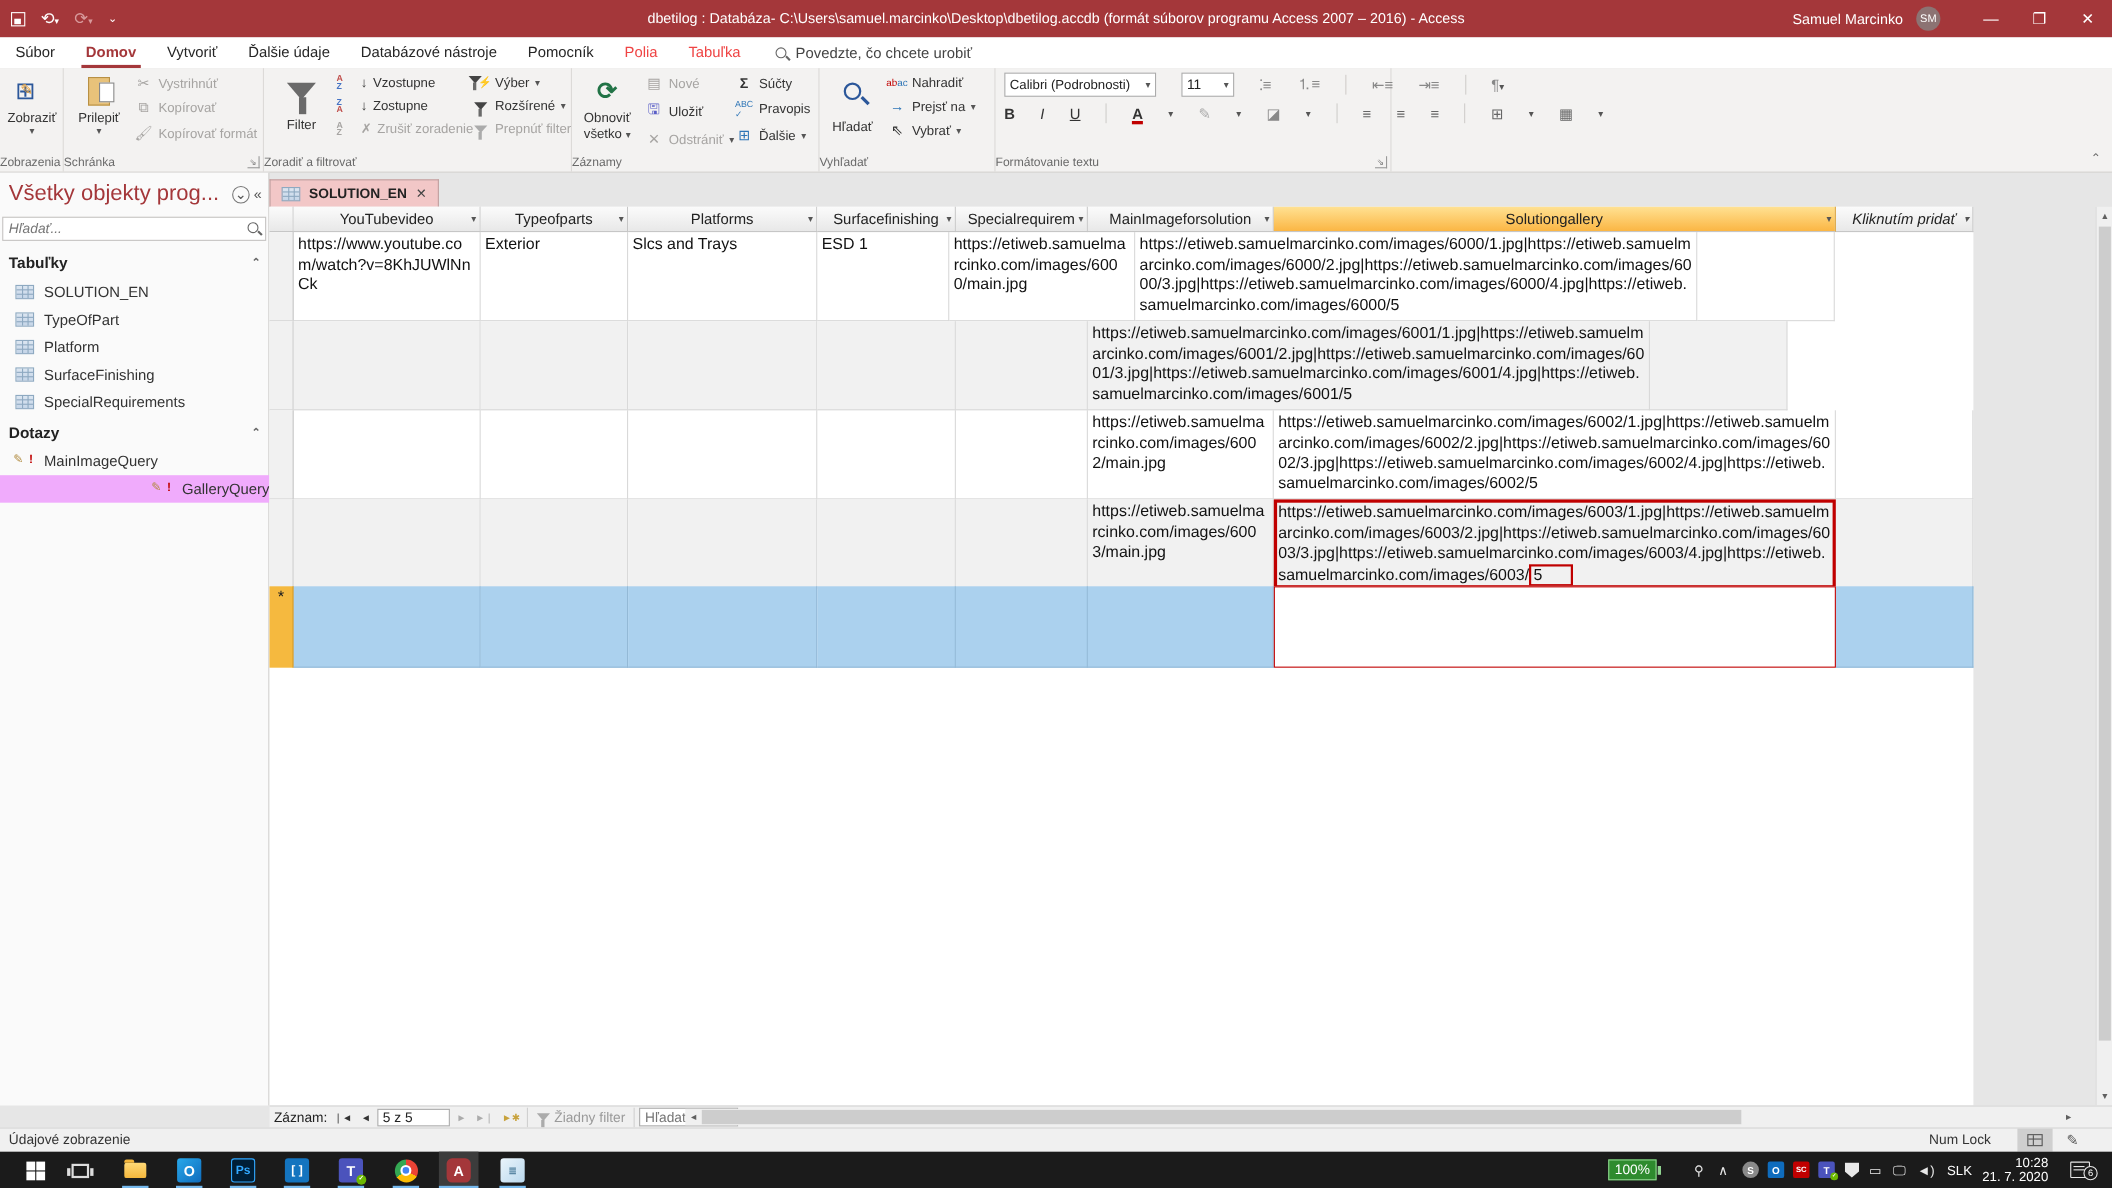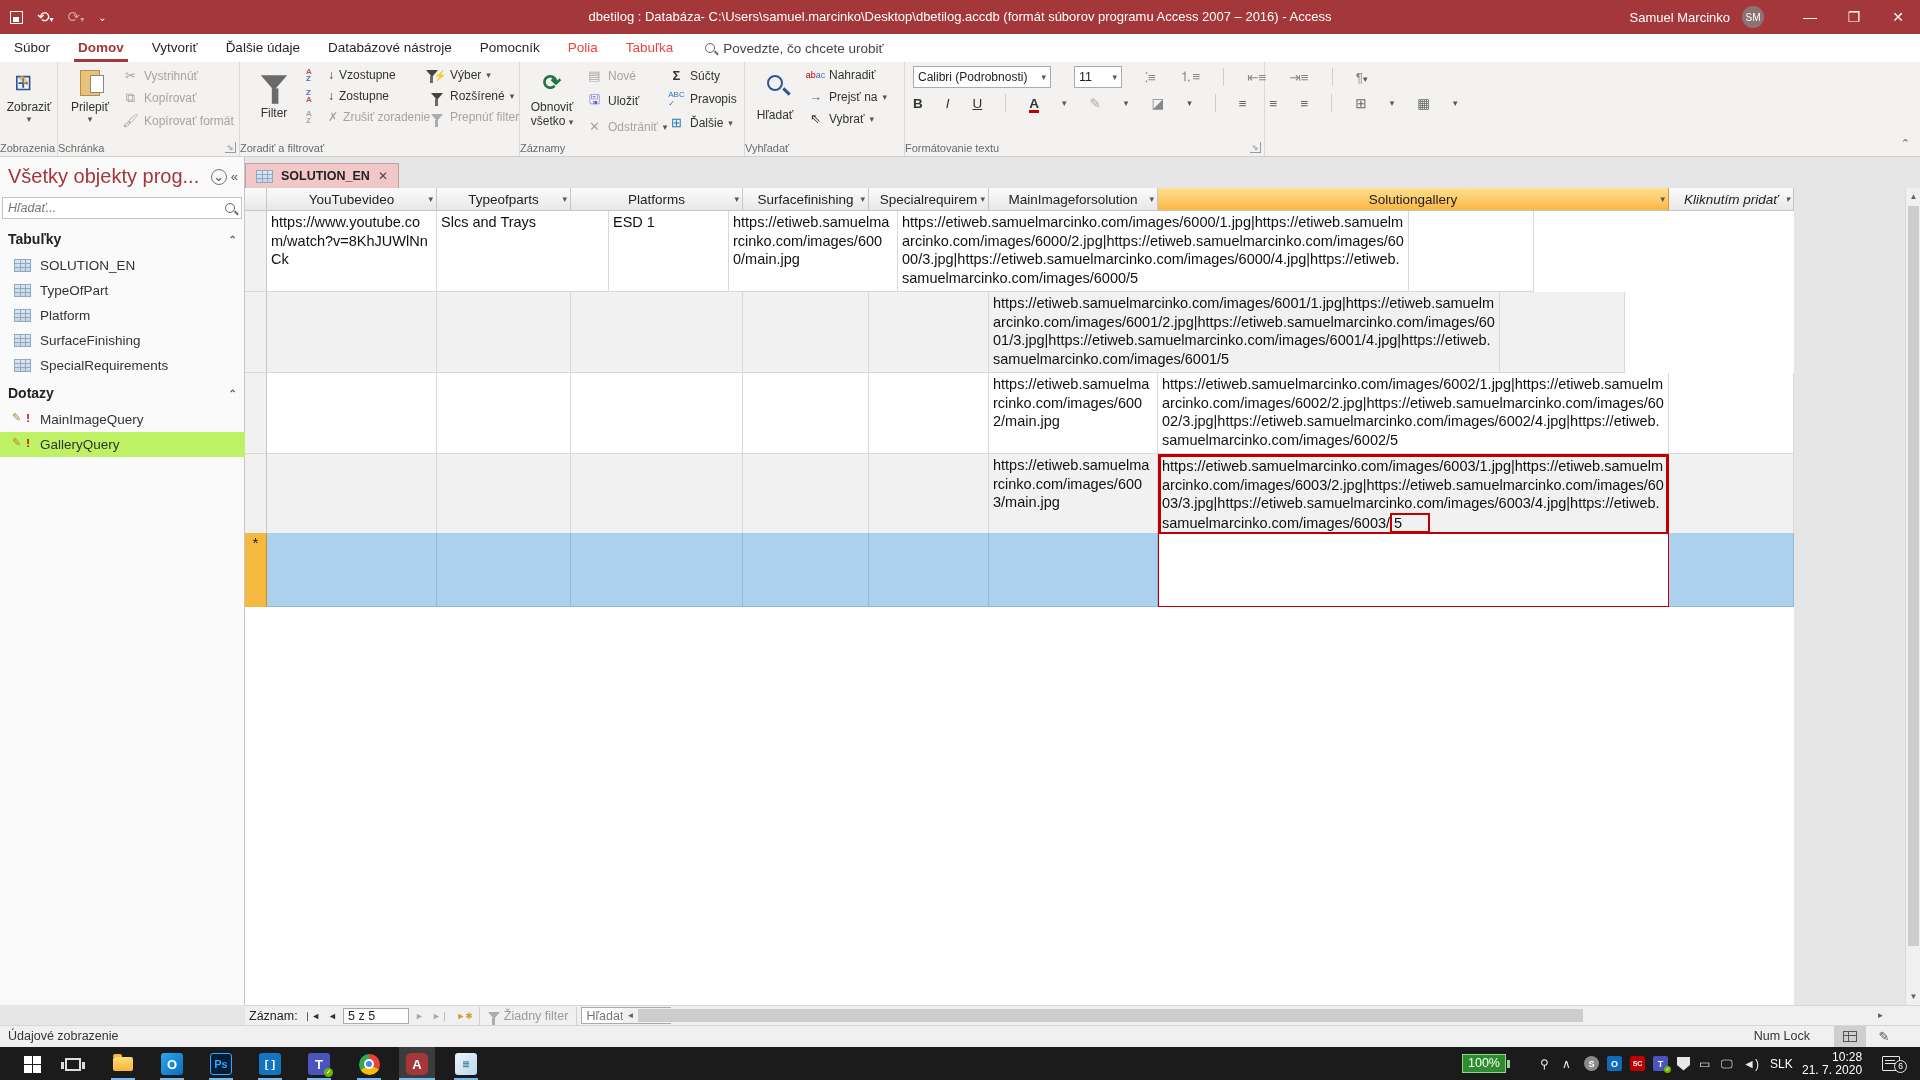--- a/index.html
+++ b/index.html
@@ -62,21 +62,21 @@
   .navpane { position:absolute; left:0; top:157px; width:245px; height:848px; background:#FAFAFA; border-right:1px solid #C9C7C5; }
   .nav-title { position:absolute; left:8px; top:8px; width:230px; display:flex; align-items:center; }
   .nav-title .nt { font-size:20px; color:#A4373A; flex:1; white-space:nowrap; overflow:hidden; }
   .nav-title .nbtn { color:#555; font-size:13px; margin-left:4px; }
   .circbtn { width:16px; height:16px; border:1px solid #777; border-radius:50%; font-size:9px; display:inline-flex; align-items:center; justify-content:center; color:#555; }
   .nav-search { position:absolute; left:2px; top:40px; width:240px; height:22px; border:1px solid #C5C3C1; background:#fff; display:flex; align-items:center; }
   .nav-search input { border:none; outline:none; flex:1; font-style:italic; font-size:12.5px; color:#666; padding:0 5px; font-family:"Liberation Sans",sans-serif; background:transparent; }
   .nav-sec { position:absolute; left:0; width:245px; height:24px; display:flex; align-items:center; padding:0 8px; font-size:14px; font-weight:bold; color:#222; }
   .nav-sec .chev { margin-left:auto; font-size:10px; color:#666; }
   .nav-item { position:absolute; left:0; width:245px; height:25px; display:flex; align-items:center; padding-left:14px; gap:9px; font-size:13.5px; color:#333; }
-  .nav-item.sel { background:#bef264; }
+  .nav-item.sel { background:#f0abfc;justify-content:flex-end; }
   .tblicon { width:17px; height:13px; border:1px solid #8EA9C1; background:linear-gradient(#DCE6F1,#C5D5E8); position:relative; }
   .tblicon::before { content:""; position:absolute; left:0; right:0; top:3px; height:1px; background:#8EA9C1; box-shadow:0 4px 0 #8EA9C1; }
   .tblicon::after { content:""; position:absolute; top:0; bottom:0; left:5px; width:1px; background:#8EA9C1; box-shadow:5px 0 0 #8EA9C1; }
   .qryicon { width:17px; height:14px; position:relative; font-size:11px; }
   .qryicon::before { content:"✎"; position:absolute; left:-2px; top:-2px; color:#B08A3E; }
   .qryicon::after { content:"!"; position:absolute; right:1px; top:-1px; color:#C00000; font-weight:bold; }
 
   
   .doctab { position:absolute; left:245px; top:163px; height:25px; background:#F2C7C7; border:1px solid #BFA0A0; border-bottom:none; display:flex; align-items:center; padding:0 10px; gap:8px; font-size:12.5px; font-weight:bold; color:#222; }
   .doctab .closex { font-weight:normal; color:#444; font-size:12px; }
@@ -486,20 +486,21 @@
       </div>
     <div class="hcell w8 addcol">
         <span>Kliknutím pridať</span>
         <span class="hdrop">▾</span>
       </div>
   </div>
 
   <div class="row" style="top:211px">
     <div class="rowsel"></div>
     <div class="cell w1">https://www.youtube.com/watch?v=8KhJUWlNnCk</div>
+    <div class="cell w2">Exterior</div>
     <div class="cell w3">Slcs and Trays</div>
     <div class="cell w5">ESD 1</div>
     <div class="cell w6">https://etiweb.samuelmarcinko.com/images/6000/main.jpg</div>
     <div class="cell w7">https://etiweb.samuelmarcinko.com/images/6000/1.jpg|https://etiweb.samuelmarcinko.com/images/6000/2.jpg|https://etiweb.samuelmarcinko.com/images/6000/3.jpg|https://etiweb.samuelmarcinko.com/images/6000/4.jpg|https://etiweb.samuelmarcinko.com/images/6000/5</div>
     <div class="cell w8"></div>
   </div>
 
   <div class="row alt" style="top:292px">
     <div class="rowsel"></div>
     <div class="cell w1"></div>

